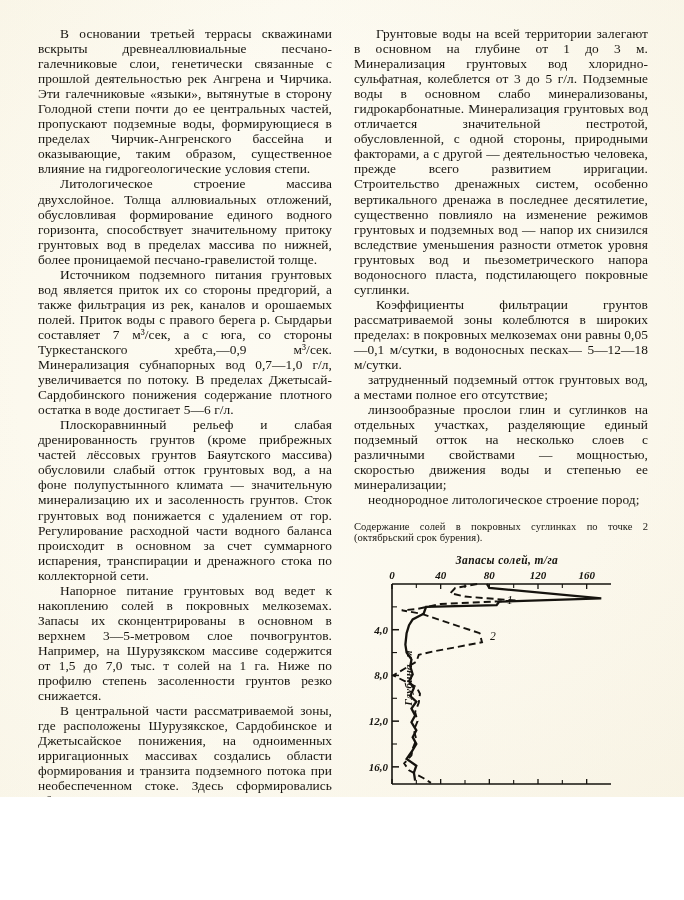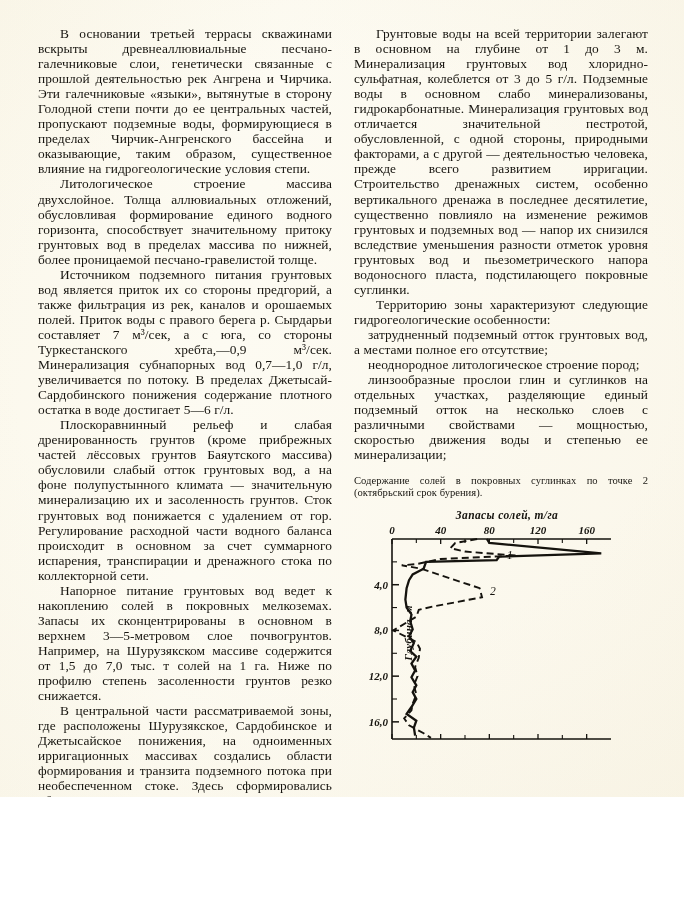--- a/index.html
+++ b/index.html
@@ -149,24 +149,24 @@
       <p class="para">Литологическое строение массива двухслойное. Толща аллювиальных отложений, обусловливая формирование единого водного горизонта, способствует значительному притоку грунтовых вод в пределах массива по нижней, более проницаемой песчано-гравелистой толще.</p>
       <p class="para">Источником подземного питания грунтовых вод является приток их со стороны предгорий, а также фильтрация из рек, каналов и орошаемых полей. Приток воды с правого берега р. Сырдарьи составляет 7 м³/сек, а с юга, со стороны Туркестанского хребта,—0,9 м³/сек. Минерализация субнапорных вод 0,7—1,0 г/л, увеличивается по потоку. В пределах Джетысай-Сардобинского понижения содержание плотного остатка в воде достигает 5—6 г/л.</p>
       <p class="para">Плоскоравнинный рельеф и слабая дренированность грунтов (кроме прибрежных частей лёссовых грунтов Баяутского массива) обусловили слабый отток грунтовых вод, а на фоне полупустынного климата — значительную минерализацию их и засоленность грунтов. Сток грунтовых вод понижается с удалением от гор. Регулирование расходной части водного баланса происходит в основном за счет суммарного испарения, транспирации и дренажного стока по коллекторной сети.</p>
       <p class="para">Напорное питание грунтовых вод ведет к накоплению солей в покровных мелкоземах. Запасы их сконцентрированы в основном в верхнем 3—5-метровом слое почвогрунтов. Например, на Шурузякском массиве содержится от 1,5 до 7,0 тыс. т солей на 1 га. Ниже по профилю степень засоленности грунтов резко снижается.</p>
       <p class="para">В центральной части рассматриваемой зоны, где расположены Шурузякское, Сардобинское и Джетысайское понижения, на одноименных ирригационных массивах создались области формирования и транзита подземного потока при необеспеченном стоке. Здесь сформировались области накопления и разгрузки потока вследствие интенсивного испарения,</p>
       <p class="para">На большей части территории пьезометрический напор превышает уровень грунтовых вод.</p>
     </div>
 
     <div class="col" id="right-col">
       <p class="para">Грунтовые воды на всей территории залегают в основном на глубине от 1 до 3 м. Минерализация грунтовых вод хлоридно-сульфатная, колеблется от 3 до 5 г/л. Подземные воды в основном слабо минерализованы, гидрокарбонатные. Минерализация грунтовых вод отличается значительной пестротой, обусловленной, с одной стороны, природными факторами, а с другой — деятельностью человека, прежде всего развитием ирригации. Строительство дренажных систем, особенно вертикального дренажа в последнее десятилетие, существенно повлияло на изменение режимов грунтовых и подземных вод — напор их снизился вследствие уменьшения разности отметок уровня грунтовых вод и пьезометрического напора водоносного пласта, подстилающего покровные суглинки.</p>
-      <p class="para">Территорию зоны характеризуют следующие гидрогеологические особенности:</p>
+      <p class="para">Коэффициенты фильтрации грунтов рассматриваемой зоны колеблются в широких пределах: в покровных мелкоземах они равны 0,05—0,1 м/сутки, в водоносных песках— 5—12—18 м/сутки.</p>
       <p class="para noindent">затрудненный подземный отток грунтовых вод, а местами полное его отсутствие;</p>
+      <p class="para noindent">линзообразные прослои глин и суглинков на отдельных участках, разделяющие единый подземный отток на несколько слоев с различными свойствами — мощностью, скоростью движения воды и степенью ее минерализации;</p>
       <p class="para noindent">неоднородное литологическое строение пород;</p>
-      <p class="para noindent">линзообразные прослои глин и суглинков на отдельных участках, разделяющие единый подземный отток на несколько слоев с различными свойствами — мощностью, скоростью движения воды и степенью ее минерализации;</p>
 
       <div id="figure-block">
         <p id="figure-caption">Содержание солей в покровных суглинках по точке 2 (октябрьский срок бурения).</p>
 
         <div id="chart-wrap">
           <div id="chart-title">Запасы солей, т/га</div>
           <div id="ylabel">Глубина, м</div>
           <svg id="chart-svg" width="294" height="262" viewBox="0 0 294 262">
               <line x1="38" y1="30" x2="257" y2="30" stroke="#15130e" stroke-width="1.6"></line>
               <line x1="38" y1="30" x2="38" y2="230" stroke="#15130e" stroke-width="1.6"></line>

